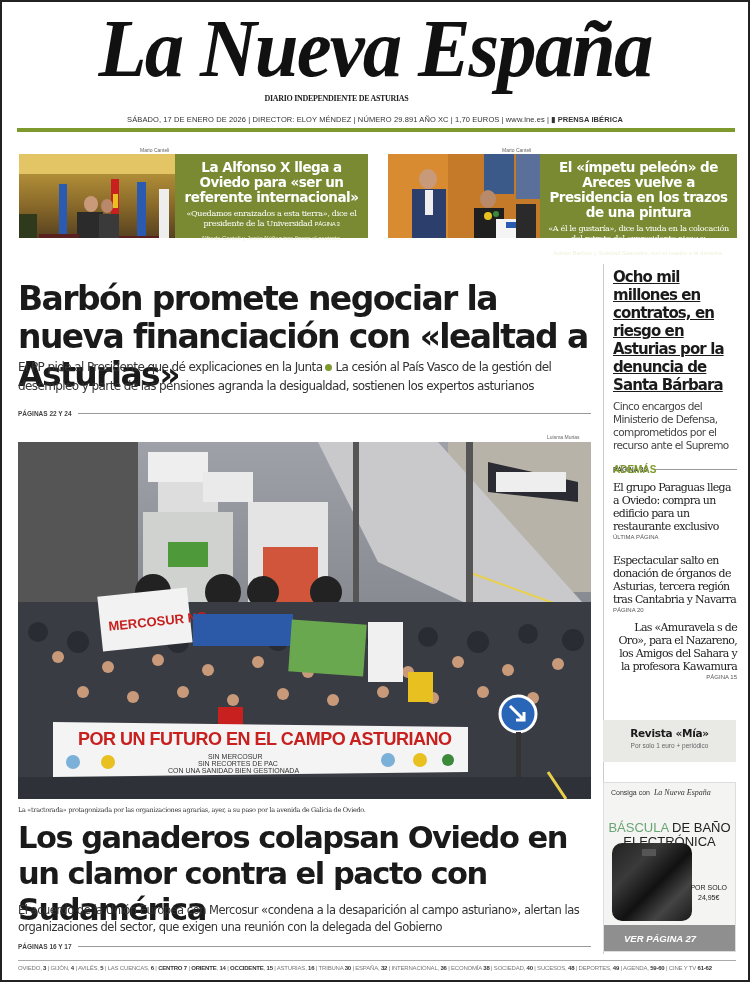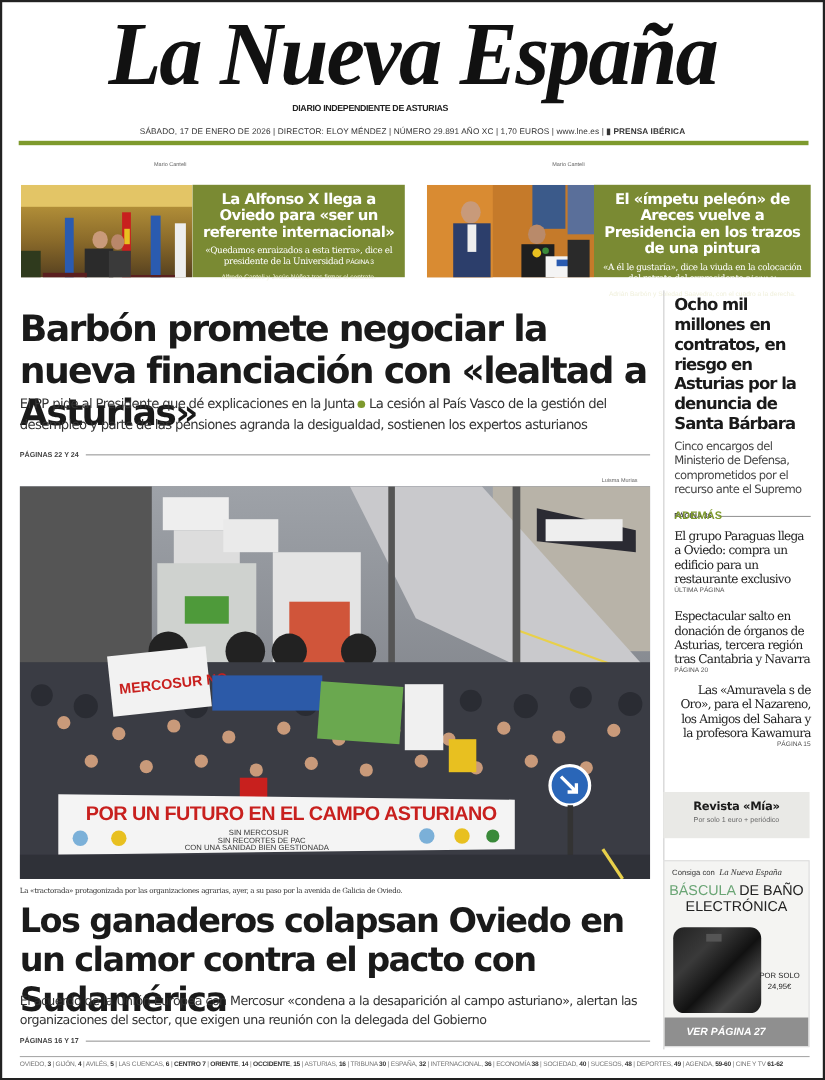--- a/index.html
+++ b/index.html
@@ -1,50 +1,50 @@
 <!DOCTYPE html>
 <html><head>
 <meta charset="utf-8">
 <style>
   * { margin:0; padding:0; box-sizing:border-box; }
   html, body { width:750px; height:982px; background:#fff; overflow:hidden; }
   body { position:relative; font-family:"DejaVu Sans", sans-serif; color:#1a1a1a; border:2px solid #222; }
   .abs { position:absolute; }
   .masthead { left:0; top:4px; width:746px; text-align:center; font-family:"Liberation Serif", serif; font-style:italic; font-weight:bold; font-size:82px; letter-spacing:-2px; line-height:86px; color:#111; transform:scaleX(0.96); }
-  .subtitle { left:0; top:92px; width:669px; text-align:center; font-family:Liberation Sans, sans-serif; font-size:8px; font-weight:bold; letter-spacing:-0.3px; color:#222; }
+  .subtitle { left:0; top:92px; width:669px; text-align:center; font-family:Liberation Serif, serif; font-size:8px; font-weight:bold; letter-spacing:-0.3px; color:#222; }
   .dateline { left:0; top:113px; width:746px; text-align:center; font-family:"Liberation Sans", sans-serif; font-size:7.5px; color:#333; letter-spacing:0.1px; }
   .dateline b { font-weight:bold; }
   .green-rule { left:15px; top:126px; width:718px; height:4px; background:#7e9a2d; }
   .credit { font-family:"Liberation Sans", sans-serif; font-size:5px; color:#666; }
-  .teaser { top:166px; height:84px; display:flex; }
+  .teaser { top:152px; height:84px; display:flex; }
   .teaser .photo { height:100%; position:relative; overflow:hidden; }
   .teaser .box { background:#7a8a33; color:#fff; text-align:center; padding:6px 6px; height:100%; }
   .teaser .box h3 { font-family:"DejaVu Sans", sans-serif; font-weight:bold; font-size:13.5px; line-height:15px; letter-spacing:-0.5px; }
   .teaser .box p { font-family:"DejaVu Serif", serif; font-size:8px; line-height:10px; margin-top:4px; letter-spacing:-0.3px; }
   .teaser .box .pg { font-family:"Liberation Sans", sans-serif; font-size:6px; }
   .teaser .box .cap { font-family:"Liberation Sans", sans-serif; font-size:6px; margin-top:6px; color:#f0f0dc; }
   .headline1 { left:16px; top:262px; width:580px; font-family:"DejaVu Sans", sans-serif; font-weight:bold; font-size:33px; line-height:38px; letter-spacing:-1.6px; color:#1a1a1a;margin-top:16px; }
   .deck1 { left:16px; top:356px; width:580px; font-family:"DejaVu Sans", sans-serif; font-size:12px; line-height:19px; letter-spacing:-0.6px; color:#333; }
   .bullet { display:inline-block; width:7px; height:7px; border-radius:50%; background:#7e9a2d; margin:0 3px 1px 3px; vertical-align:middle; }
   .pages { font-family:"Liberation Sans", sans-serif; font-size:6.5px; font-weight:bold; color:#444; display:flex; align-items:center; }
   .pages .line { flex:1; height:1px; background:#999; margin-left:6px; }
   .vrule { left:601px; top:262px; width:1px; height:690px; background:#ccc; }
   .side { left:611px; width:124px; }
-  .side h2 { font-family:"DejaVu Sans", sans-serif; font-weight:bold; font-size:15px; line-height:18px; letter-spacing:-0.9px; }
+  .side h2 { font-family:"DejaVu Sans", sans-serif; font-weight:bold; font-size:15px; line-height:18px; letter-spacing:-0.9px;text-decoration:underline; }
   .side .sdeck { font-family:"DejaVu Sans", sans-serif; font-size:10.5px; line-height:13px; letter-spacing:-0.6px; color:#444; margin-top:6px; }
   .ademas-label { font-family:"Liberation Sans", sans-serif; font-weight:bold; font-size:10px; color:#7e9a2d; }
   .brief h4 { font-family:"DejaVu Serif", serif; font-weight:normal; font-size:11px; line-height:13px; letter-spacing:-0.7px; color:#222; }
   .brief .bp { font-family:"Liberation Sans", sans-serif; font-size:6px; color:#555; margin-top:1px; }
   .revista { left:601px; top:718px; width:133px; height:42px; background:#e9e9e6; text-align:center; padding-top:7px; }
   .revista .t { font-family:"DejaVu Sans", sans-serif; font-weight:bold; font-size:10.5px; letter-spacing:-0.3px; }
   .revista .s { font-family:"Liberation Sans", sans-serif; font-size:6.5px; color:#666; margin-top:3px; }
   .ad { left:601px; top:780px; width:133px; height:170px; background:#f4f4f2; border:1px solid #ddd; overflow:hidden; }
   .ad .top { font-family:"Liberation Sans", sans-serif; font-size:7px; padding:5px 4px 0 7px; color:#333; }
   .ad .top i { font-family:"Liberation Serif", serif; font-size:8px; margin-left:4px; }
-  .ad .title { text-align:center; font-family:"Liberation Sans", sans-serif; font-size:13px; line-height:14px; margin-top:6px; color:#222; }
+  .ad .title { text-align:center; font-family:"Liberation Sans", sans-serif; font-size:13px; line-height:14px; margin-top:24px; color:#222; }
   .ad .title .g { color:#6aa575; }
   .ad .scale { position:absolute; left:8px; top:60px; width:80px; height:78px; background:linear-gradient(135deg,#222 0%,#3a3a3a 30%,#111 55%,#444 75%,#1a1a1a 100%); border-radius:10px; }
   .ad .scale::after { content:""; position:absolute; left:30px; top:6px; width:14px; height:7px; background:#555; }
   .ad .price { position:absolute; right:8px; top:100px; text-align:center; font-family:"Liberation Sans", sans-serif; font-size:7px; line-height:10px; color:#222; }
   .ad .cta { position:absolute; left:0; bottom:0; width:100%; height:26px; background:#8f8f8f; color:#fff; font-family:"Liberation Sans", sans-serif; font-weight:bold; font-style:italic; font-size:9.5px; padding:8px 0 0 20px; }
   .mainphoto { left:16px; top:440px; width:573px; height:357px; overflow:hidden; background:#8a8d93; }
   .caption { left:16px; top:804px; width:580px; font-family:"DejaVu Serif", serif; font-size:6.5px; letter-spacing:-0.3px; color:#333; }
   .headline2 { left:16px; top:818px; width:585px; font-family:"DejaVu Sans", sans-serif; font-weight:bold; font-size:30.5px; line-height:36px; letter-spacing:-1.5px; }
   .deck2 { left:16px; top:900px; width:585px; font-family:"DejaVu Sans", sans-serif; font-size:11.5px; line-height:17px; letter-spacing:-0.5px; color:#333; }
   .footer { left:16px; top:958px; width:718px; border-top:1px solid #aaa; padding-top:4px; font-family:"Liberation Sans", sans-serif; font-size:6px; color:#777; white-space:nowrap; overflow:hidden; letter-spacing:-0.2px; }

